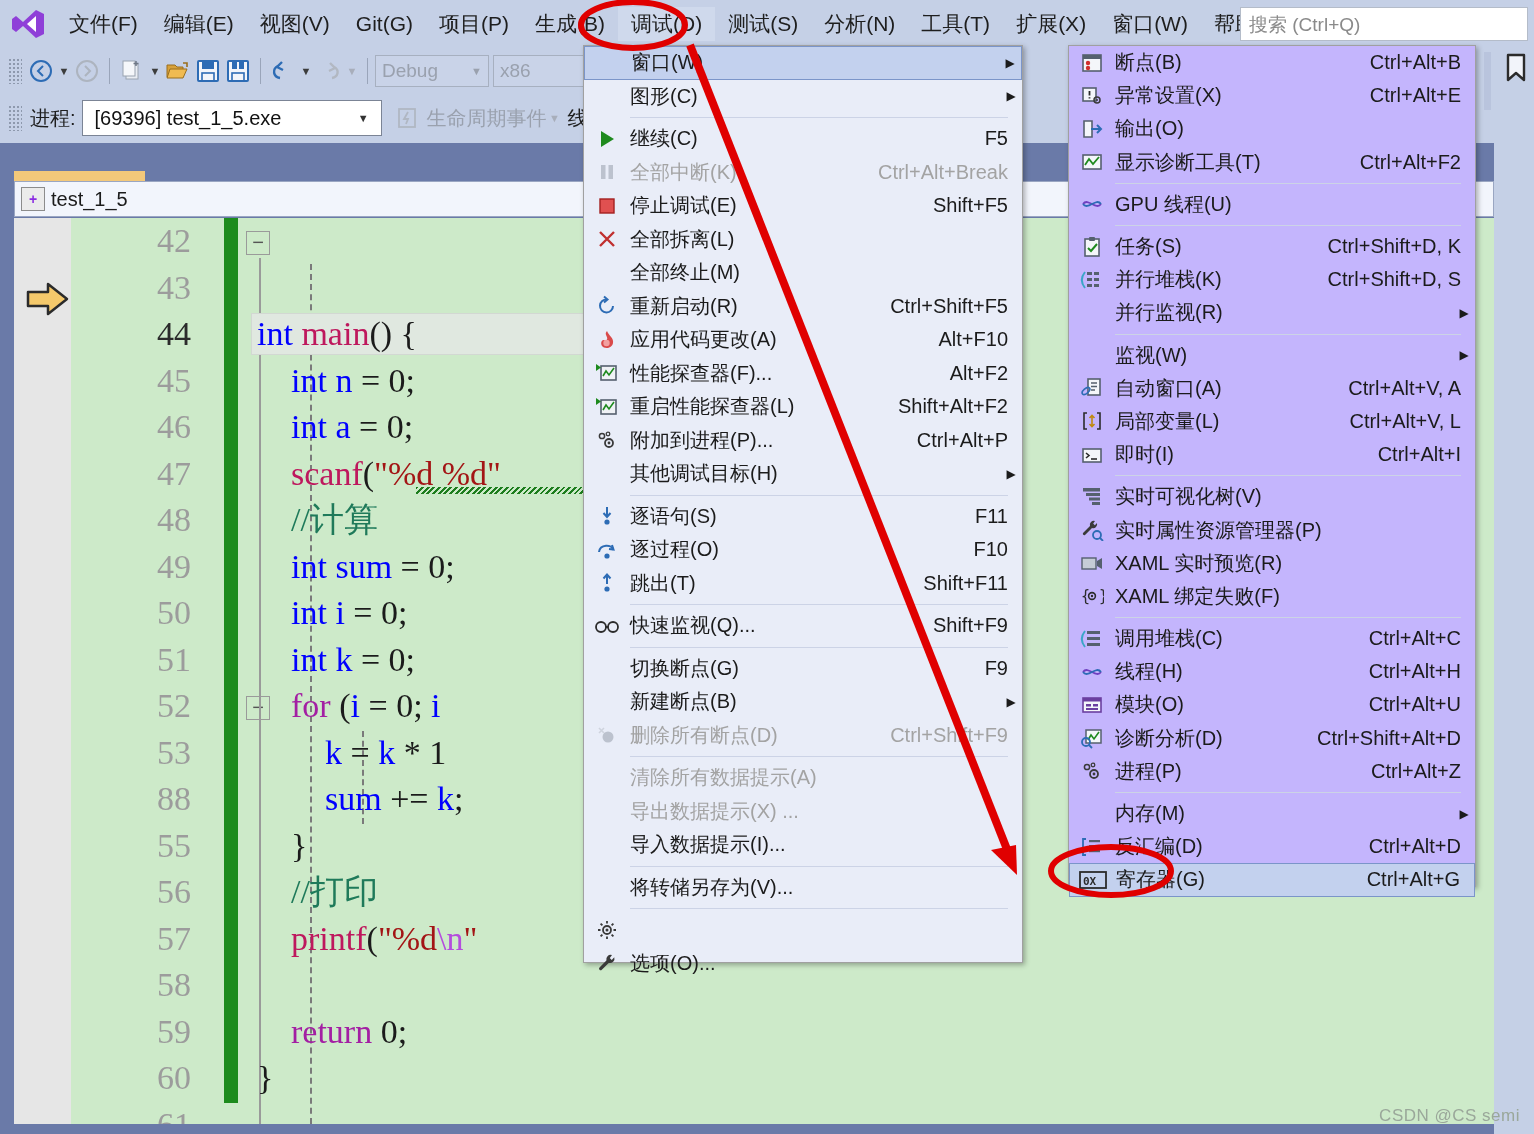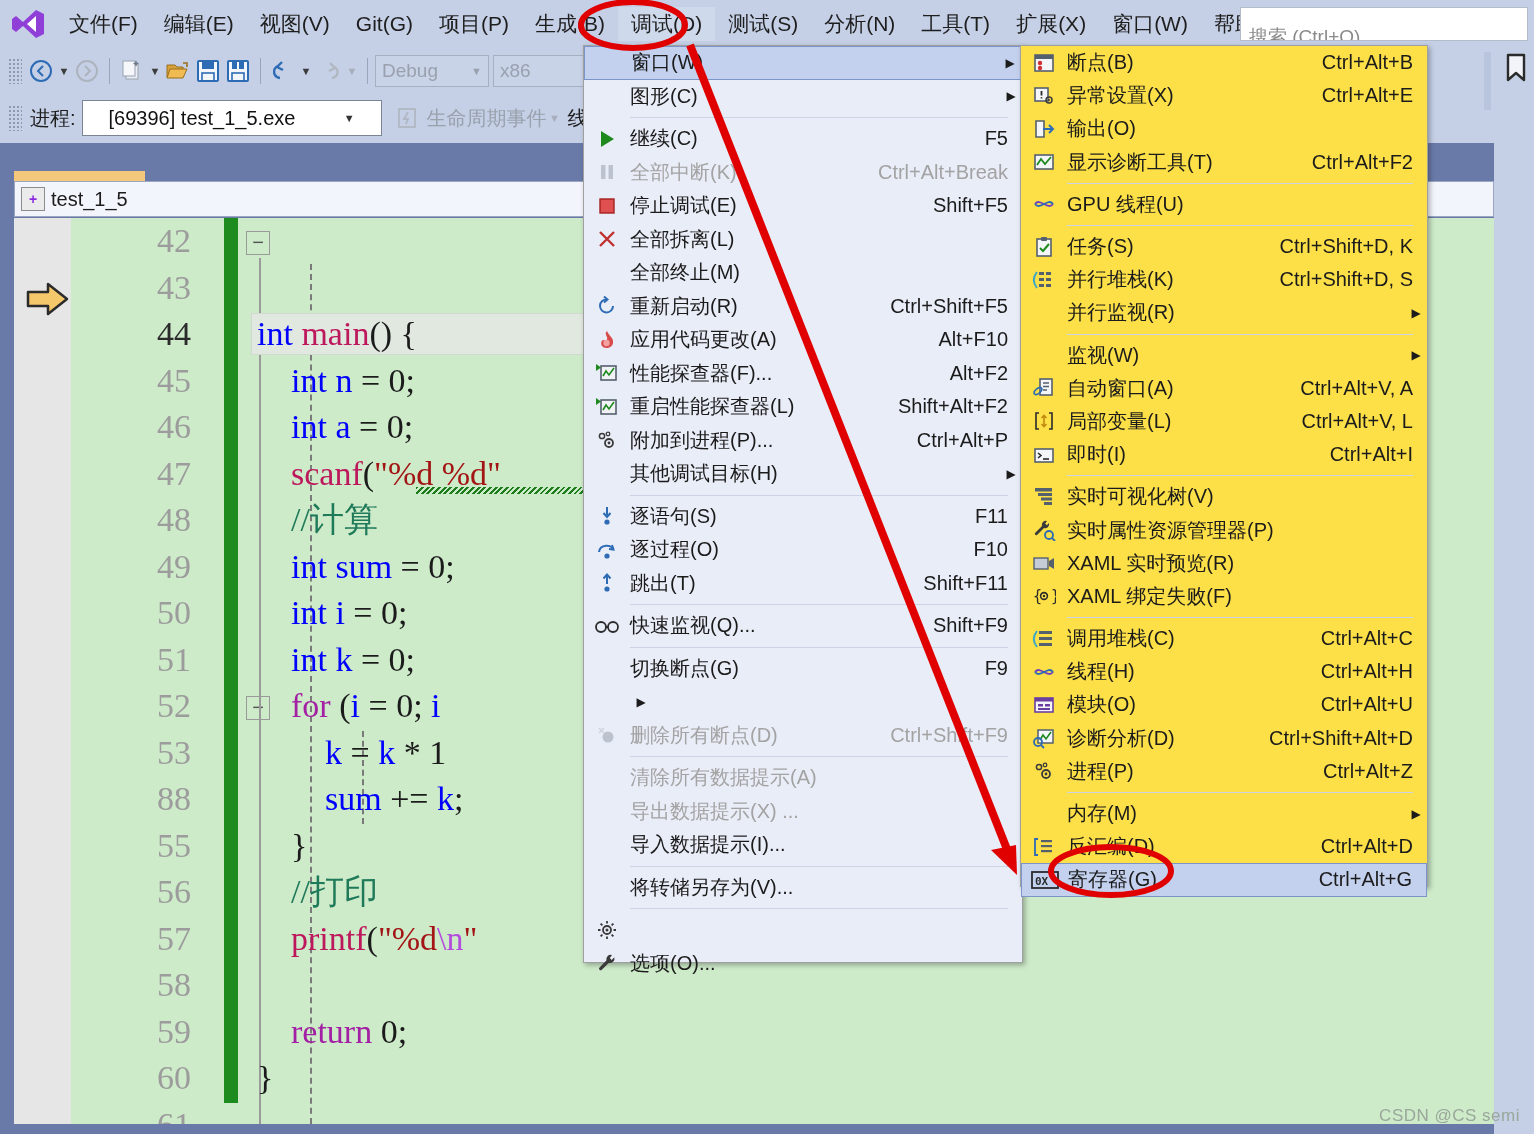--- a/index.html
+++ b/index.html
@@ -22,21 +22,21 @@
   #vs-logo{ width:56px; height:48px; display:flex; align-items:center; justify-content:center; }
   #vs-logo svg{ display:block; }
   .menu-item{
     padding:0 13px; height:34px; line-height:34px;
     font-size:21px; color:#1e1e1e; white-space:nowrap; cursor:default;
   }
   .menu-item.active{ background:#cfd9ec; }
   #search-box{
     position:absolute; left:1240px; top:7px; width:288px; height:34px;
     background:#ffffff; border:1px solid #b4bcc9;
-    font-size:19px; color:#8a8a8a; padding:16px 8px; line-height:26px;
+    font-size:19px; color:#8a8a8a; padding:4px 8px; line-height:26px;
     white-space:nowrap; overflow:hidden;
   }
 
   
   #toolbar1{
     position:absolute; left:0; top:48px; width:1534px; height:45px;
     background:#c5d0e6; display:flex; align-items:center;
   }
   #toolbar2{
     position:absolute; left:0; top:93px; width:1534px; height:50px;
@@ -53,21 +53,21 @@
   .combo{
     height:32px; min-width:108px; background:#c9d3e8; border:1px solid #a7b0c0;
     display:flex; align-items:center; padding:0 6px; font-size:19px; color:#9aa1ae;
     margin-right:4px;
   }
   .combo .cv{ flex:1; white-space:nowrap; }
   .combo .ca{ font-size:11px; margin-left:8px; }
   #proc-label{ font-size:20px; color:#1e1e1e; margin:0 6px 0 4px; white-space:nowrap; }
   #proc-combo{
     height:36px; width:300px; background:#fff; border:1px solid #7b8495;
-    display:flex; align-items:center; padding:0 26px; font-size:20px; color:#111;
+    display:flex; align-items:center; padding:0 12px; font-size:20px; color:#111;
   }
   #proc-combo .cv{ flex:1; white-space:nowrap; }
   #proc-combo .ca{ font-size:11px; color:#333; }
   .tb-text{ font-size:20px; color:#9aa1ae; white-space:nowrap; margin-left:5px; }
   .tb-text.dark{ color:#1e1e1e; }
 
   
   #editor-shell{
     position:absolute; left:0; top:143px; width:1534px; height:991px;
     background:#6a7aa8;
@@ -166,22 +166,22 @@
   .mrow.disabled{ color:#a3a3a3; }
   .micon{ width:46px; min-width:46px; height:100%; display:flex; align-items:center; justify-content:center; }
   .mlabel{ flex:1; }
   .mkey{ color:#1b1b1b; padding-right:14px; }
   .mrow.disabled .mkey{ color:#a3a3a3; }
   .marrow{ width:22px; text-align:center; font-size:12px; color:#1b1b1b; }
   .msep{ height:1px; background:#ccd3e6; margin:4px 14px 4px 46px; }
 
   
   #win-submenu{
-    position:absolute; left:1020px; top:45px; width:408px; height:842px;
-    background:#fde047; border:1px solid #a0a0a0;
+    position:absolute; left:1068px; top:45px; width:408px; height:842px;
+    background:#c4b5fd; border:1px solid #a0a0a0;
     box-shadow:2px 2px 5px rgba(0,0,0,.30);
   }
   #win-submenu .mrow{ height:33.2px; }
 
   
   #ann-layer{ position:absolute; left:0; top:0; width:1534px; height:1134px; pointer-events:none; }
 
   
   #watermark{
     position:absolute; right:14px; bottom:8px;
@@ -613,20 +613,21 @@
   <div class="msep"></div>
 
   <div class="mrow">
     <span class="micon"></span>
     <span class="mlabel">切换断点(G)</span>
     <span class="mkey">F9</span>
   </div>
 
   <div class="mrow">
     <span class="micon"></span>
+    <span class="mlabel">新建断点(B)</span>
     <span class="marrow">▶</span>
   </div>
 
   <div class="mrow disabled">
     <span class="micon">
       <svg width="22" height="22" viewBox="0 0 22 22">
           <circle cx="12" cy="13" r="5.5" fill="#bcc2ce"></circle>
           <path d="M3 4 L8 9 M8 4 L3 9" stroke="#cfd4de" stroke-width="1.6"></path>
         </svg>
     </span>

